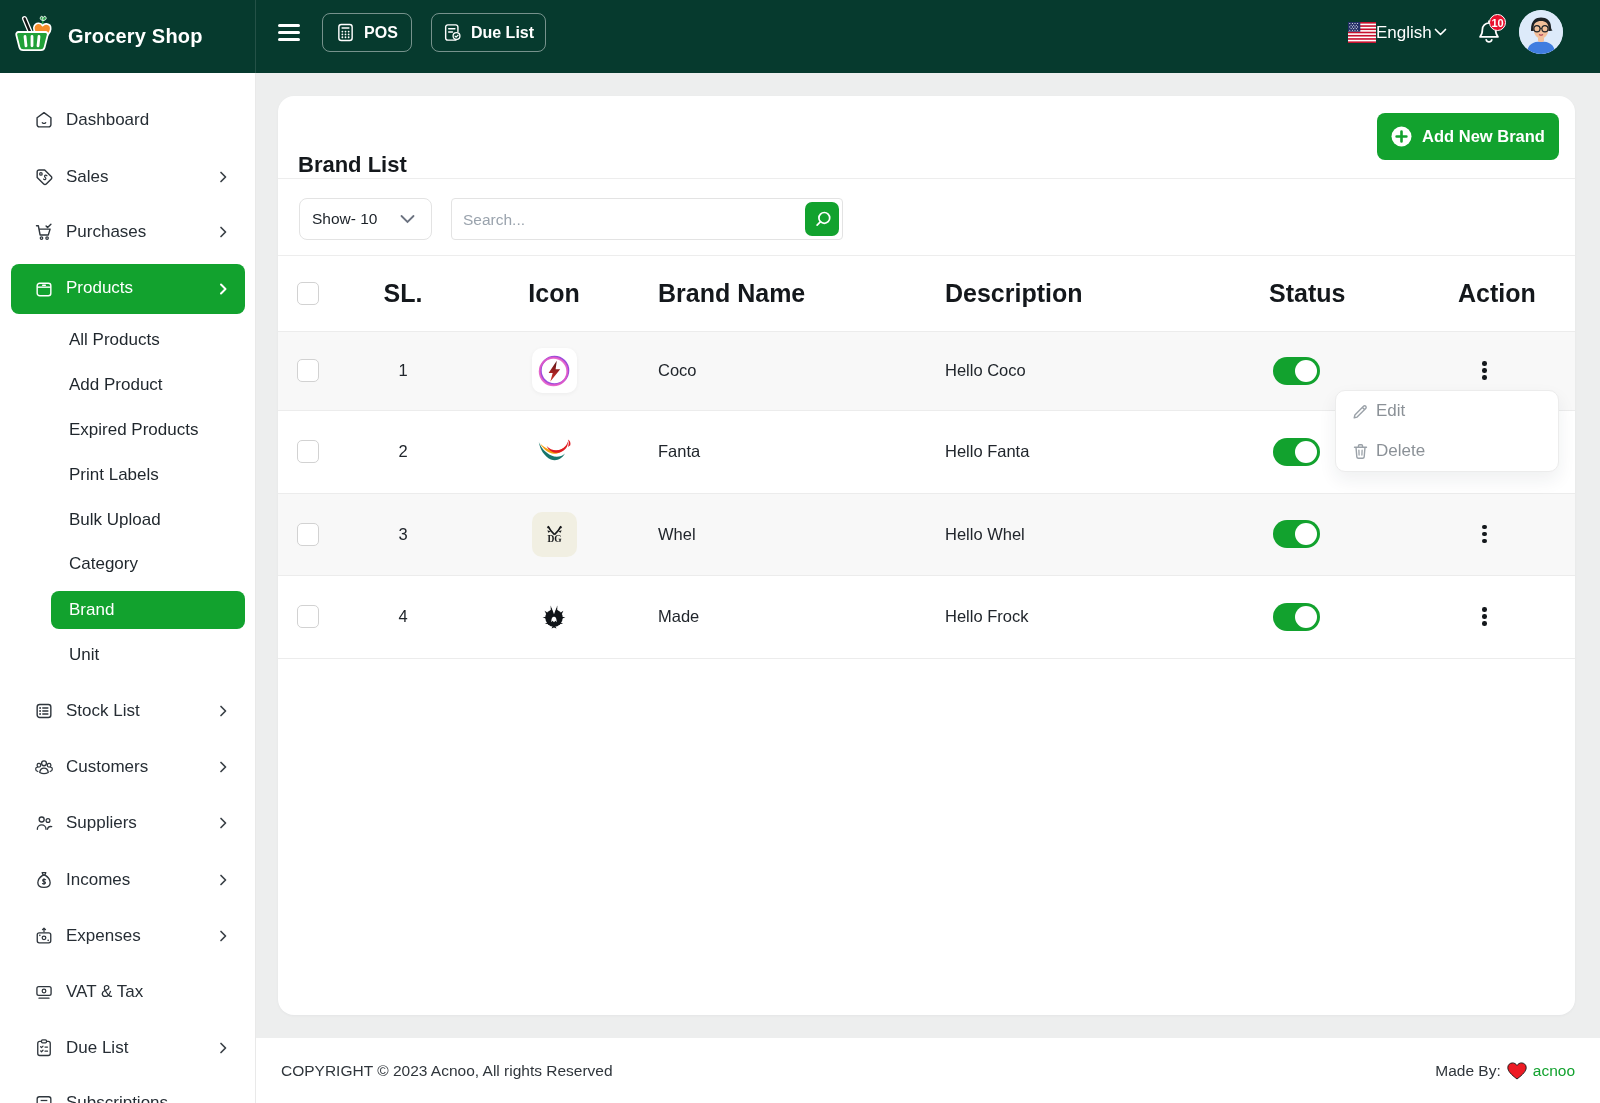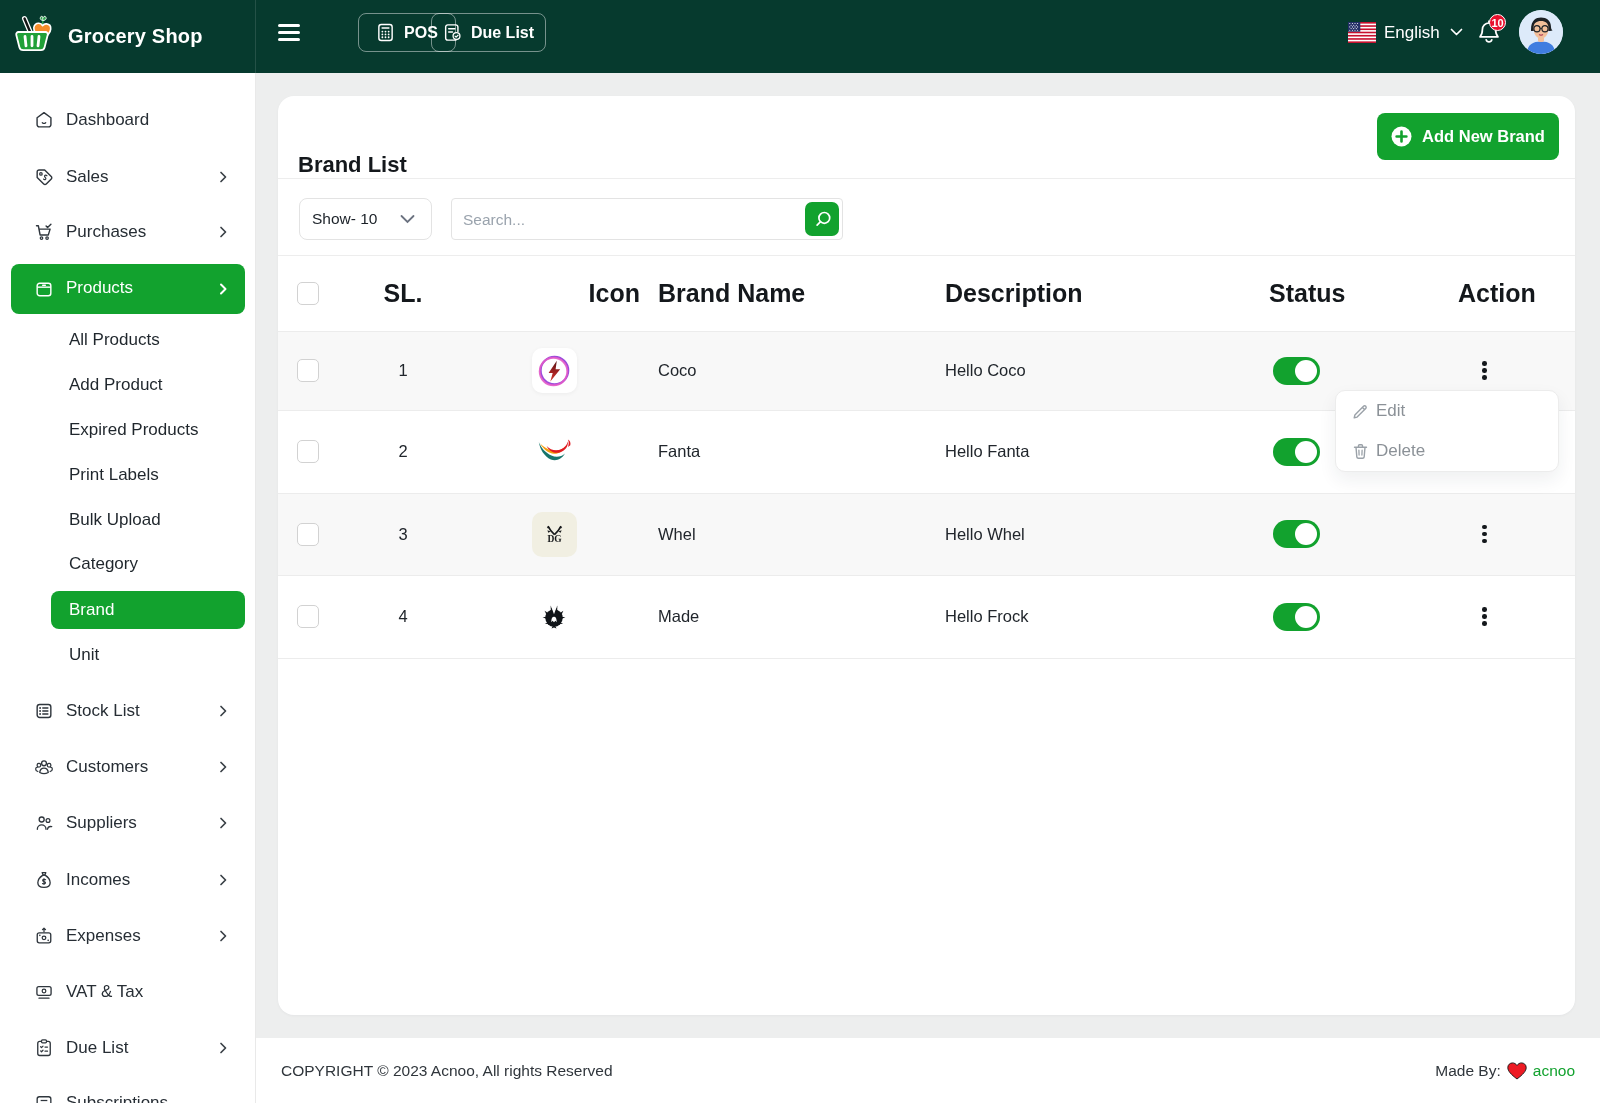--- a/index.html
+++ b/index.html
@@ -3,23 +3,23 @@
 <meta charset="utf-8">
 <style>
 * { margin:0; padding:0; box-sizing:border-box; }
 html,body { width:1600px; height:1103px; font-family:"Liberation Sans", sans-serif; background:#edeeee; overflow:hidden; }
 .topbar { position:absolute; left:0; top:0; width:1600px; height:73px; background:#063a2e; z-index:30; }
 .logo-area { position:absolute; left:0; top:0; width:256px; height:73px; border-right:1px solid rgba(255,255,255,0.12); }
 .logo-txt { position:absolute; left:68px; top:25px; color:#fff; font-size:20px; font-weight:700; letter-spacing:0.2px; }
 .hamburger { position:absolute; left:278px; top:24px; width:22px; }
 .hamburger div { height:2.6px; background:#fff; border-radius:2px; margin-bottom:4.6px; }
 .tb-btn { position:absolute; top:13px; height:39px; border:1px solid rgba(255,255,255,0.45); border-radius:8px; color:#fff; font-size:16px; font-weight:600; display:flex; align-items:center; justify-content:center; gap:9px; }
-.btn-pos { left:322px; width:98px;margin-left:36px; }
+.btn-pos { left:322px; width:90px; }
 .btn-due { left:431px; width:115px; }
-.lang { position:absolute; left:1348px; top:22px; display:flex; align-items:center; gap:8px; color:#fff; font-size:17px; }
+.lang { position:absolute; left:1348px; top:22px; display:flex; align-items:center; color:#fff; font-size:17px; }
 .bell-wrap { position:absolute; left:1476px; top:18px; }
 .badge { position:absolute; left:13px; top:-4px; width:17px; height:17px; background:#e8102d; border:1px solid #fff; border-radius:50%; color:#fff; font-size:11px; font-weight:700; display:flex; align-items:center; justify-content:center; }
 .avatar { position:absolute; left:1519px; top:10px; width:44px; height:44px; border-radius:50%; overflow:hidden; background:#dfecf9; }
 .sidebar { position:absolute; left:0; top:73px; width:256px; height:1030px; background:#fff; border-right:1px solid #e9e9e9; overflow:hidden; z-index:20; }
 .mi { position:absolute; left:0; width:256px; height:40px; display:flex; align-items:center; }
 .mi .ic { position:absolute; left:34px; width:20px; height:20px; }
 .mi .lbl { position:absolute; left:66px; font-size:17px; font-weight:500; color:#272e35; }
 .mi .chev { position:absolute; left:216px; width:14px; height:14px; }
 .mi-active { position:absolute; left:11px; width:234px; height:50px; background:#12a22e; border-radius:8px; }
 .mi-active .ic { position:absolute; left:23px; top:15px; width:20px; height:20px; }
@@ -323,21 +323,21 @@
         <col style="width:328px">
         <col style="width:183px">
         <col style="width:137px">
       </colgroup>
     <thead>
         <tr>
       <th>
             <div class="cbx"></div>
           </th>
       <th style="text-align:center">SL.</th>
-      <th style="text-align:right">Icon</th>
+      <th style="text-align:center">Icon</th>
       <th style="padding-left:18px">Brand Name</th>
       <th style="padding-left:18px">Description</th>
       <th style="padding-left:14px">Status</th>
       <th style="padding-left:20px">Action</th>
     </tr>
       </thead>
     <tbody>
     <tr style="height:79px">
       <td>
             <div class="cbx"></div>

